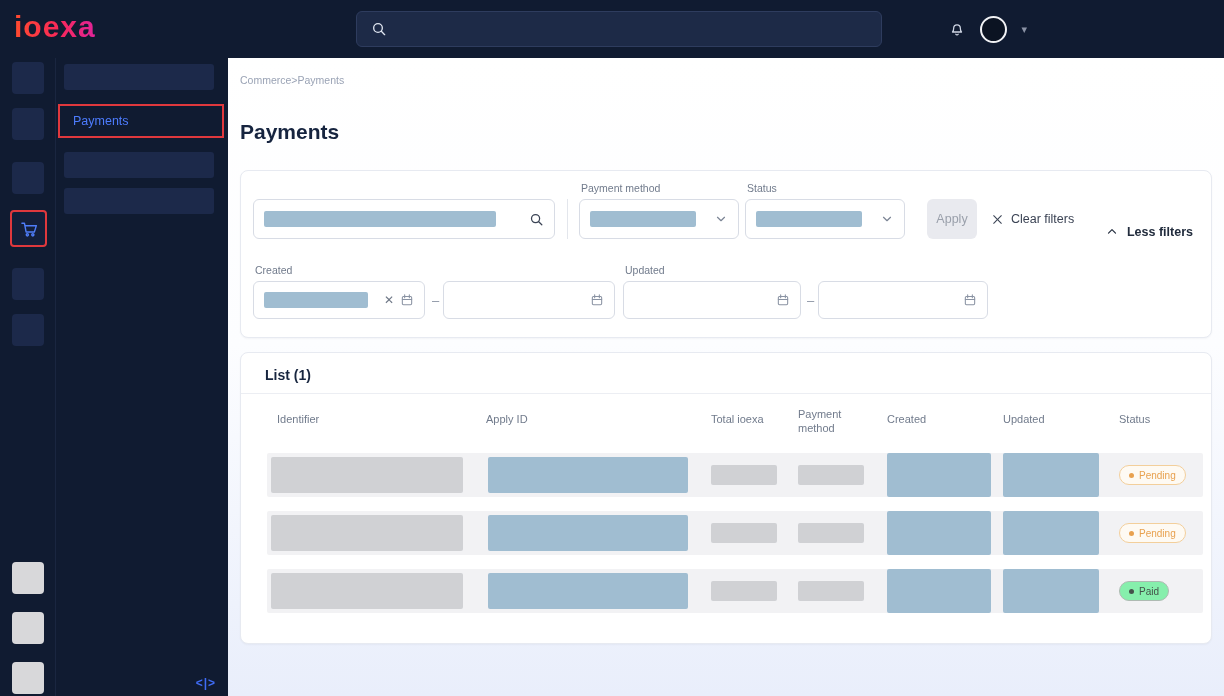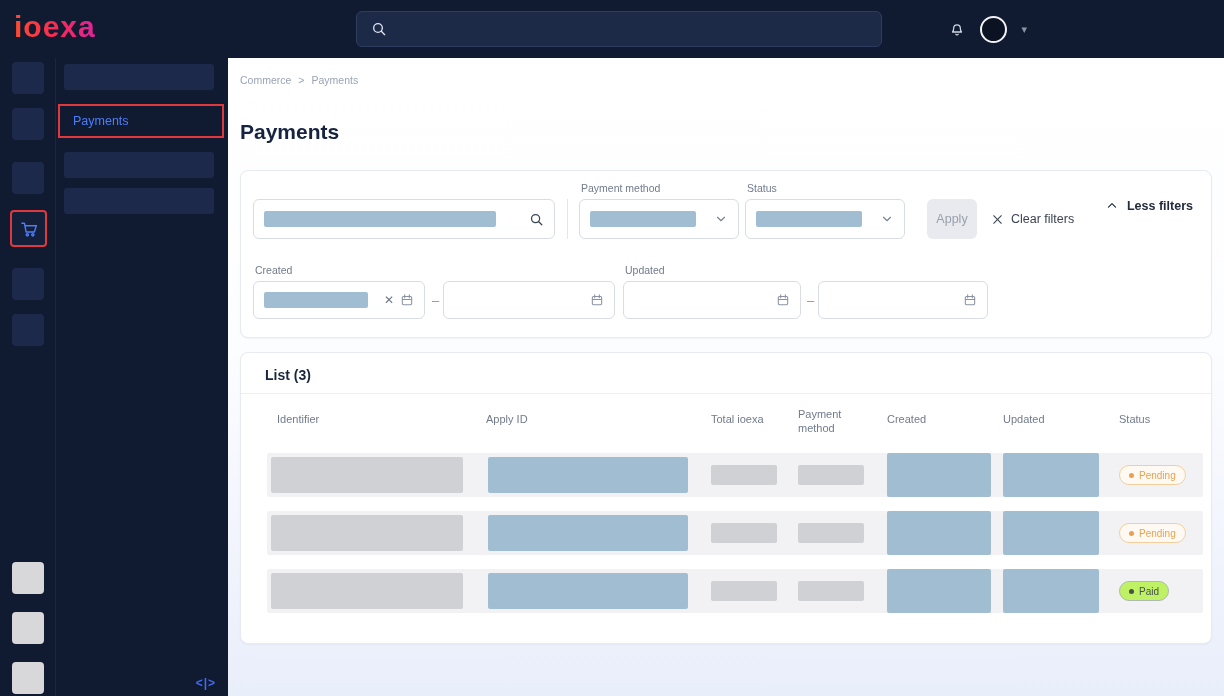--- a/index.html
+++ b/index.html
@@ -32,55 +32,55 @@
   .sidecol { position:absolute; left:56px; top:58px; width:172px; height:638px; background:#101b31; }
   .side-item { position:absolute; left:8px; width:150px; height:26px; background:#1c294a; border-radius:3px; }
   .side-active { position:absolute; left:2px; width:166px; height:34px; border:2px solid #e0383d;
                  display:flex; align-items:center; padding-left:13px; }
   .side-active span { color:#4d7cfe; font-size:12.5px; }
   .collapse { position:absolute; right:12px; bottom:6px; color:#3f6cf6; font-size:12px; font-weight:700; letter-spacing:1px; cursor:pointer; }
 
   
   .main { position:absolute; left:228px; top:58px; width:996px; height:638px;
           background:linear-gradient(180deg,#ffffff 0%,#fcfdff 45%,#e9eefb 100%); }
-  .breadcrumb { position:absolute; left:12px; top:16px; font-size:10.5px; color:#9aa3b5; display:flex; gap:7px; }
+  .breadcrumb { position:absolute; left:12px; top:16px; font-size:10.5px; color:#9aa3b5; display:flex; }
   .page-title { position:absolute; left:12px; top:62px; font-size:21px; font-weight:700; color:#16243f; }
 
   .card { position:absolute; background:#fff; border:1px solid #e7eaf1; border-radius:8px; box-shadow:0 1px 2px rgba(16,24,40,.04); }
   .filter-card { left:12px; top:112px; width:972px; height:168px; }
   .list-card   { left:12px; top:294px; width:972px; height:292px; }
 
   .field-label { position:absolute; font-size:10.5px; color:#717b8c; }
   .inputbox { position:absolute; height:40px; border:1px solid #d8dce5; border-radius:6px; background:#fff;
               display:flex; align-items:center; padding:0 10px; }
   .ph-blue { background:#a0bdd1; border-radius:2px; height:16px; }
   .ph-gray { background:#d0d1d4; border-radius:2px; }
   .vdiv { position:absolute; width:1px; background:#e3e6ec; }
   .btn-apply { position:absolute; left:686px; top:28px; width:50px; height:40px; background:#e9eaef; border:none;
                border-radius:6px; color:#9aa0ab; font-size:12.5px; font-family:"Liberation Sans",sans-serif; }
   .clear { position:absolute; left:750px; top:28px; height:40px; display:flex; align-items:center; gap:7px;
            color:#3b4354; font-size:12.5px; cursor:pointer; }
-  .less { position:absolute; right:18px; top:28px; height:40px; display:flex; align-items:flex-start; gap:8px;
+  .less { position:absolute; right:18px; top:28px; height:40px; display:flex; align-items:flex-end; gap:8px;
           color:#222c3d; font-size:12.5px; font-weight:700; cursor:pointer; }
   .dash { position:absolute; top:110px; height:38px; display:flex; align-items:center; color:#8a93a3; font-size:13px; }
   .datebox { top:110px; height:38px; }
   .xclear { color:#6f7887; font-size:12px; margin-right:6px; cursor:pointer; }
 
   .list-title { position:absolute; left:24px; top:14px; font-size:14px; font-weight:700; color:#18263f; }
   .list-divider { position:absolute; left:0; top:40px; width:100%; height:1px; background:#eceef3; }
   .thead { position:absolute; left:24px; top:50px; width:936px; height:44px; }
   .th { position:absolute; top:10px; font-size:11px; color:#717b8c; }
   .th.wrap { width:52px; line-height:1.3; top:4px; }
   .trow { position:absolute; left:26px; width:936px; height:44px; background:#f2f2f4; border-radius:2px; cursor:pointer; }
   .cell { position:absolute; }
   .badge { position:absolute; left:852px; top:12px; height:20px; display:inline-flex; align-items:center; gap:5px;
            padding:0 9px; border-radius:10px; font-size:10px; border:1px solid transparent; }
   .badge .dot { width:5px; height:5px; border-radius:50%; background:currentColor; }
   .badge[data-status="pending"] { color:#e8a14f; border-color:#f3cf9b; background:#fefaf3; }
-  .badge[data-status="paid"]    { color:#44524a; border-color:#aebab2; background:#bef264; }
+  .badge[data-status="paid"]    { color:#44524a; border-color:#aebab2; background:#86efac; }
 
   svg { display:block; }
 </style>
 </head>
 <body>
 
 <div class="app">
 
   <div class="topbar">
     <div class="logo">ioexa</div>
@@ -234,21 +234,21 @@
         <span style="margin-left:auto;">
           <svg width="14" height="14" viewBox="0 0 24 24" fill="none" stroke="#8a93a3" stroke-width="1.8" stroke-linecap="round">
               <rect x="4" y="6" width="16" height="14" rx="2"></rect>
               <path d="M8 3v5M16 3v5M4 11h16"></path>
             </svg>
         </span>
       </div>
     </div>
 
     <div class="card list-card">
-      <div class="list-title">List (3)</div>
+      <div class="list-title">List (1)</div>
       <div class="list-divider"></div>
 
       <div class="thead">
         <div class="th" style="left:12px;">Identifier</div>
         <div class="th" style="left:221px;">Apply ID</div>
         <div class="th" style="left:446px;">Total ioexa</div>
         <div class="th wrap" style="left:533px;">Payment method</div>
         <div class="th" style="left:622px;">Created</div>
         <div class="th" style="left:738px;">Updated</div>
         <div class="th" style="left:854px;">Status</div>

